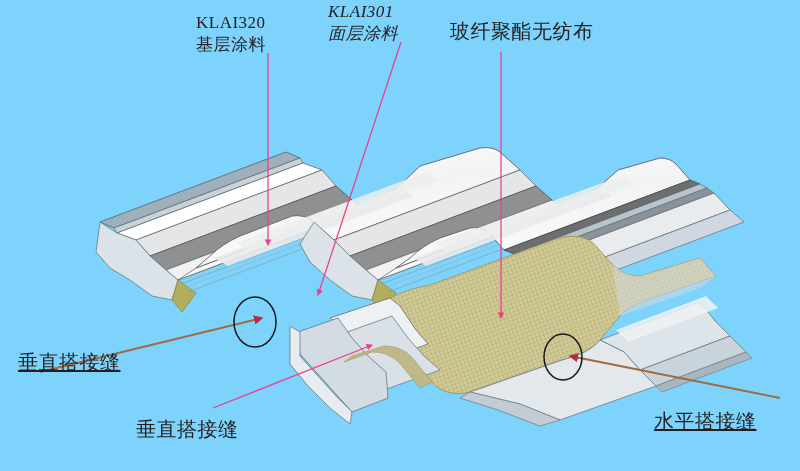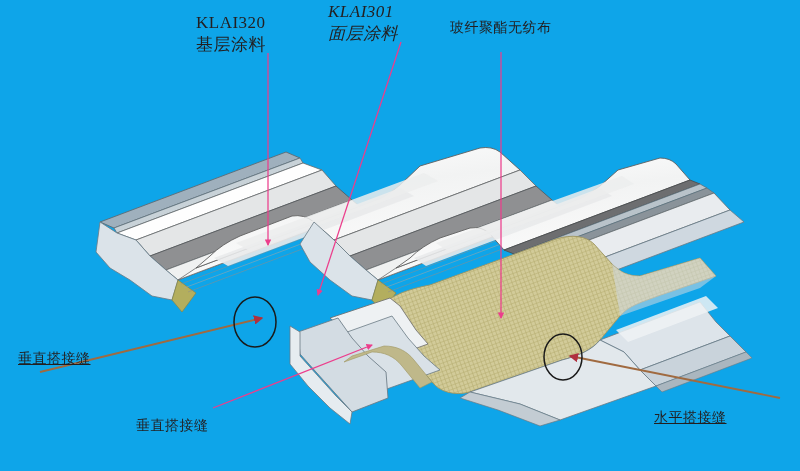--- a/index.html
+++ b/index.html
@@ -1,31 +1,31 @@
 <!DOCTYPE html>
 <html><head>
 <meta charset="utf-8">
 <style>
   html,body{margin:0;padding:0;background:#ffffff;}
   #stage{
     position:relative;width:800px;height:471px;
-    background:#0ea5e9;overflow:hidden;
+    background:#7dd3fc;overflow:hidden;
     font-family:"Liberation Serif","DejaVu Serif",serif;
   }
   #art{position:absolute;left:0;top:0;width:800px;height:471px;}
   .lbl{
     position:absolute;
     color:#231f20;
     font-family:"Liberation Serif","DejaVu Serif",serif;
     font-size:17px;
     line-height:1.28;
     white-space:nowrap;
     letter-spacing:0.5px;
   }
-  .lbl.big{font-size:14px;}
+  .lbl.big{font-size:20px;}
   .lbl .ln{display:block;}
 </style>
 </head>
 <body>
 
 <div id="stage">
 
   <svg id="art" viewBox="0 0 800 471">
     <defs>
       <pattern id="meshPat" width="4" height="4" patternUnits="userSpaceOnUse" patternTransform="rotate(-20)">

